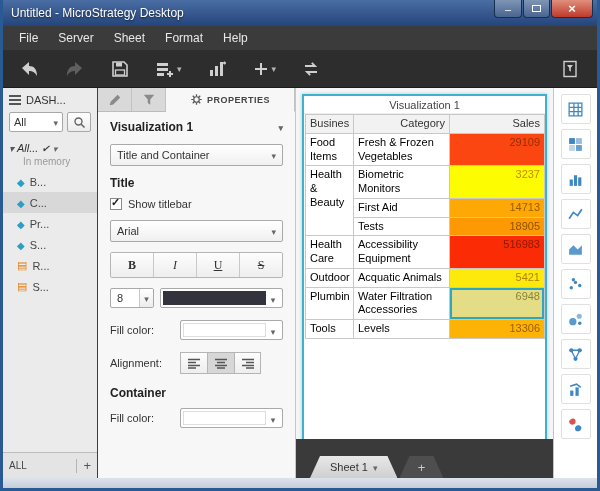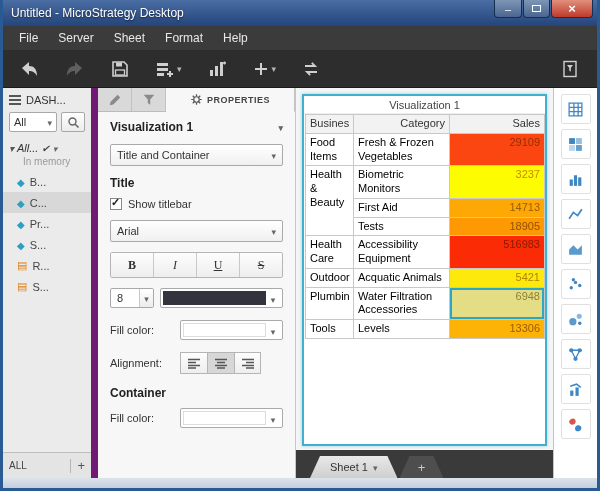--- a/index.html
+++ b/index.html
@@ -28,21 +28,21 @@
              display:flex; align-items:center; padding:0 10px; }
   .tbtn { background:none; border:0; display:flex; align-items:center; padding:4px 6px; margin-right:14px; cursor:default; }
   .tbtn svg { display:block; }
   .caret-lite { color:#b5b5b5; font-size:9px; margin-left:3px; }
   .push-right { margin-left:auto; margin-right:2px; }
 
   
   .main { height:390px; display:flex; background:#efefef; }
 
   
-  .left-panel { width:95px; background:#ebebeb; border-right:7px solid #701a75; display:flex; flex-direction:column; }
+  .left-panel { width:95px; background:#ebebeb; border-right:1px solid #701a75; display:flex; flex-direction:column; }
   .lp-content { flex:1; overflow:hidden; }
   .lp-header { display:flex; align-items:center; padding:6px 6px 4px 6px; }
   .burger { width:12px; height:10px; border-top:2px solid #555; border-bottom:2px solid #555; position:relative; margin-right:5px; }
   .burger::after { content:""; position:absolute; left:0; right:0; top:2px; height:2px; background:#555; }
   .lp-title { font-size:11px; color:#333; }
   .lp-filter { display:flex; padding:2px 6px 6px 6px; gap:4px; }
   .mini-dd { flex:1; height:20px; background:#fff; border:1px solid #a8a8a8; border-radius:2px;
              font-size:11px; color:#333; display:flex; align-items:center; padding:0 4px; }
   .mini-dd .sp { flex:1; }
   .search-btn { width:24px; height:20px; background:linear-gradient(#fff,#ececec); border:1px solid #a8a8a8;
@@ -115,21 +115,21 @@
                border-bottom:1px solid #eee; }
   table.grid { border-collapse:collapse; table-layout:fixed; width:239px; margin:0 1px; font-size:11px; }
   table.grid col.c1 { width:48px; } table.grid col.c2 { width:96px; } table.grid col.c3 { width:95px; }
   table.grid th, table.grid td { border:1px solid #c8c8c8; padding:2px 4px; vertical-align:top; line-height:1.25;
                overflow:hidden; }
   table.grid th { background:#f2f2f2; font-weight:normal; color:#333; text-align:right; }
   table.grid th.num, table.grid td.num { text-align:right; }
   td.selcell { box-shadow:inset 0 0 0 2px #2aa7c5; }
 
   
-  .sheetbar { height:28px; background:#3a3a3a; display:flex; align-items:flex-end; padding-left:14px; }
+  .sheetbar { height:39px; background:#3a3a3a; display:flex; align-items:flex-end; padding-left:14px; }
   .sheet-tab { height:22px; background:linear-gradient(#e8e8e8,#cfcfcf); color:#333; font-size:11px;
                display:flex; align-items:center; gap:5px; padding:0 20px;
                clip-path:polygon(10px 0, calc(100% - 10px) 0, 100% 100%, 0 100%); cursor:default; }
   .sheet-add { height:22px; width:44px; background:#4e4e4e; color:#c9c9c9; font-size:13px;
                display:flex; align-items:center; justify-content:center; margin-left:2px;
                clip-path:polygon(10px 0, calc(100% - 10px) 0, 100% 100%, 0 100%); cursor:default; }
 
   
   .gallery { width:44px; background:#fff; border-left:1px solid #c5c5c5; display:flex; flex-direction:column;
              align-items:center; padding-top:6px; gap:5px; }

